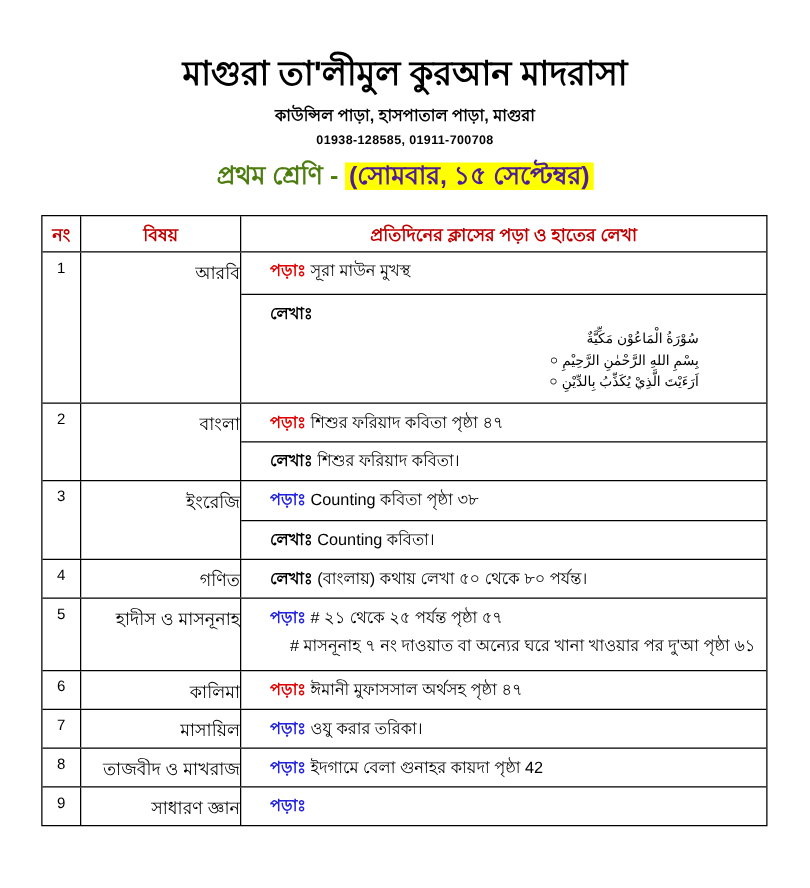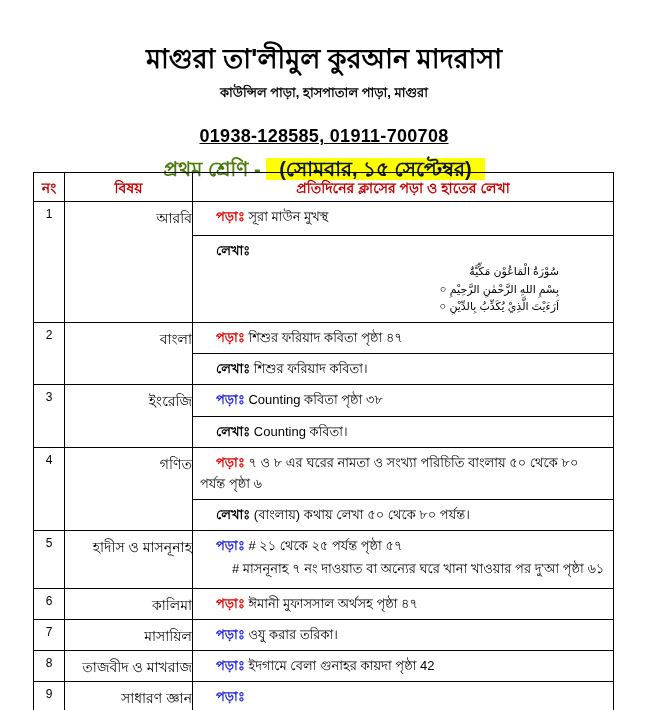--- a/index.html
+++ b/index.html
@@ -4,24 +4,24 @@
 <style>
   * { margin:0; padding:0; box-sizing:border-box; }
   html,body { width:648px; height:710px; background:#ffffff; overflow:hidden;
               font-family:"Liberation Sans","DejaVu Sans",sans-serif; color:#000; }
   .page { position:relative; width:648px; height:563px; background:#fff; }
 
   
   .hdr { position:absolute; top:42px; left:0; width:648px; text-align:center; }
   .title { font-size:27px; font-weight:700; line-height:1.3; }
   .address { font-size:13px; font-weight:700; margin-top:6px; }
-  .phone { font-size:18px; font-weight:700; margin-top:22px; letter-spacing:.3px;text-decoration:underline; }
+  .phone { font-size:10px; font-weight:700; margin-top:3px; letter-spacing:.3px; }
   .classline { font-size:20px; font-weight:700; margin-top:7px; }
   .class-name { color:#4d7c0f; }
-  .class-date { background:#ffff00; color:#0f172a; padding:0 13px; }
+  .class-date { background:#ffff00; color:#4c1d95; padding:0 3px; }
 
   
   .tbl { position:absolute; left:33px; top:172px; width:581px;
          border:1.6px solid #000; font-size:13px; }
   .tr { display:flex; border-top:1.4px solid #000; }
   .tr:first-child { border-top:none; }
   .td-no { width:31px; flex:0 0 31px; border-right:1.4px solid #000;
            text-align:center; padding-top:5px; font-size:12px; }
   .td-sub { width:128px; flex:0 0 128px; border-right:1.4px solid #000;
             text-align:right; padding-top:5px; font-weight:400; font-size:14px; }
@@ -122,24 +122,20 @@
           <span>Counting কবিতা।</span>
         </div>
       </div>
     </div>
 
     <div class="tr">
       <div class="td-no">4</div>
       <div class="td-sub">গণিত</div>
       <div class="td-det">
         <div class="sub h28">
-          <span class="lbl lbl-red">পড়াঃ</span>
-          <span>৭ ও ৮ এর ঘরের নামতা ও সংখ্যা পরিচিতি বাংলায় ৫০ থেকে ৮০ পর্যন্ত পৃষ্ঠা ৬</span>
-        </div>
-        <div class="sub h28">
           <span class="lbl lbl-magenta">লেখাঃ</span>
           <span>(বাংলায়) কথায় লেখা ৫০ থেকে ৮০ পর্যন্ত।</span>
         </div>
       </div>
     </div>
 
     <div class="tr">
       <div class="td-no">5</div>
       <div class="td-sub">হাদীস ও মাসনূনাহ</div>
       <div class="td-det">

